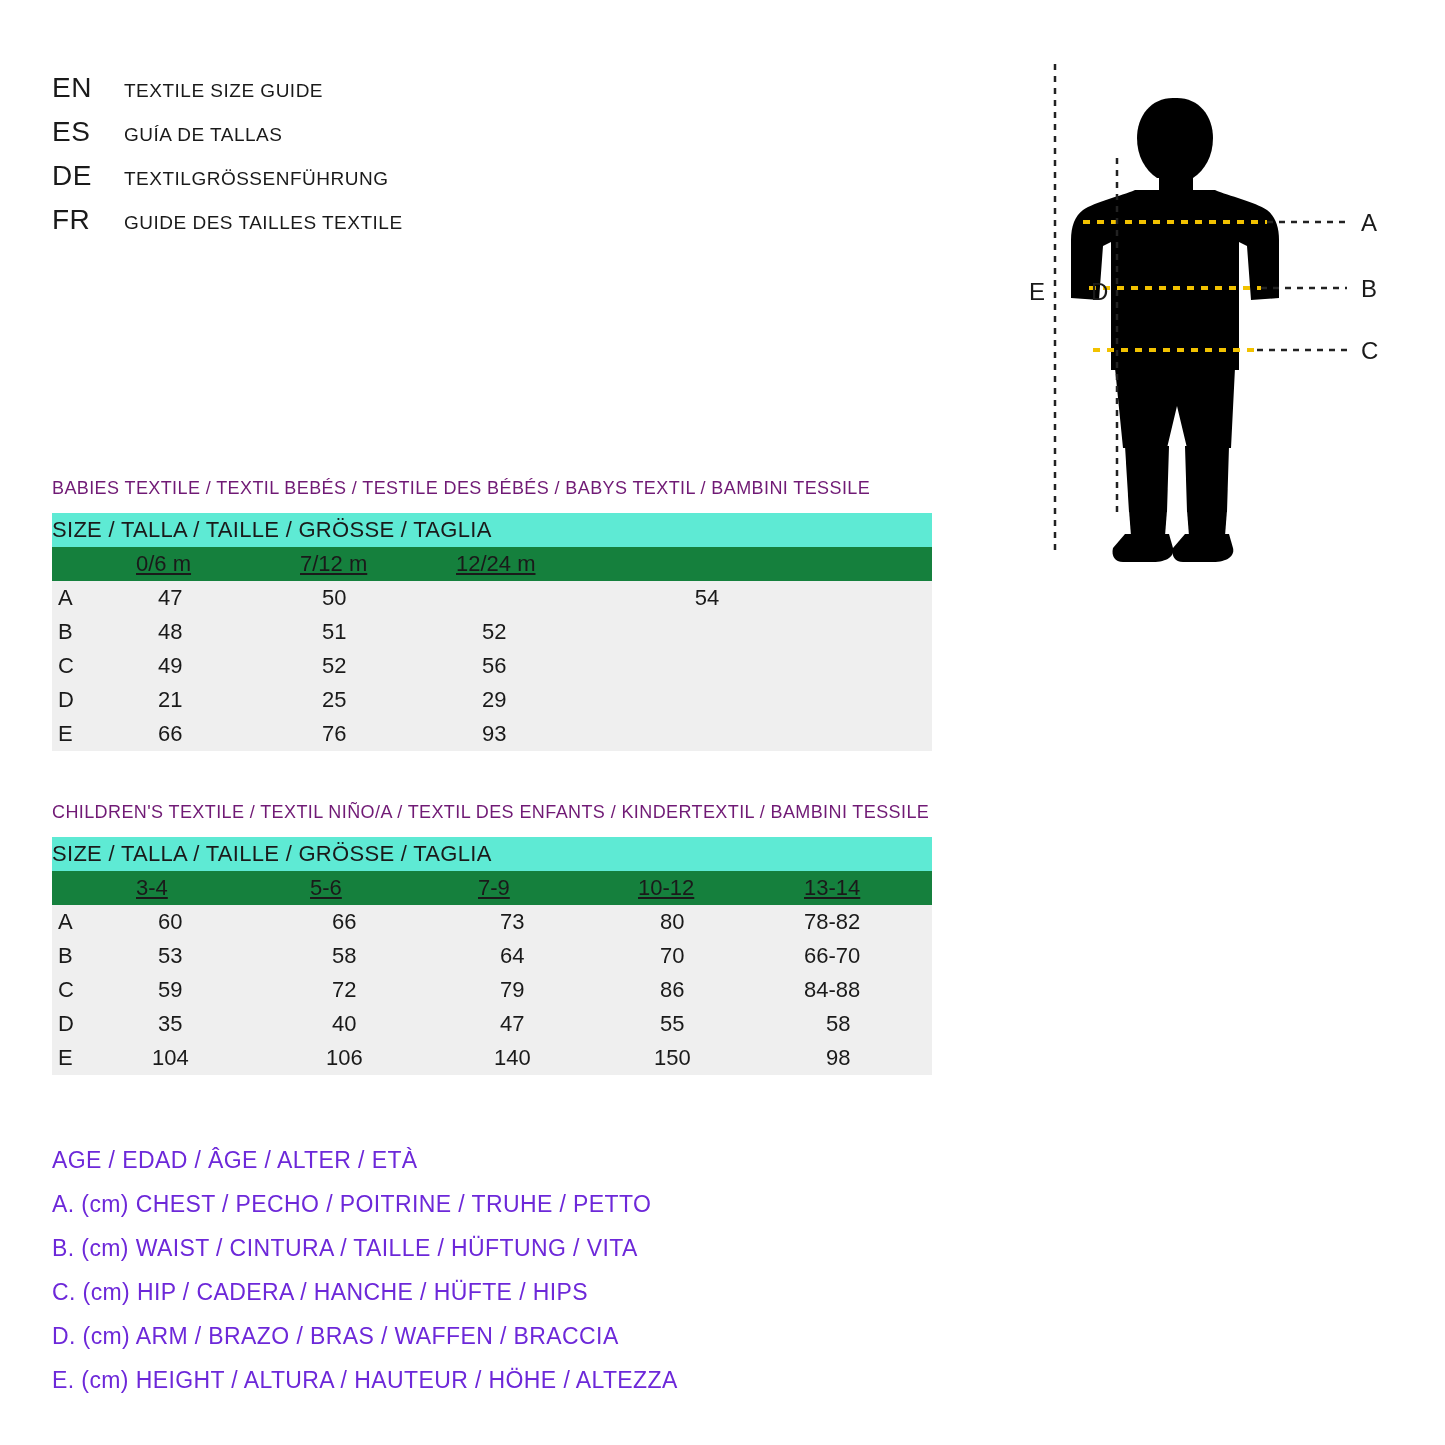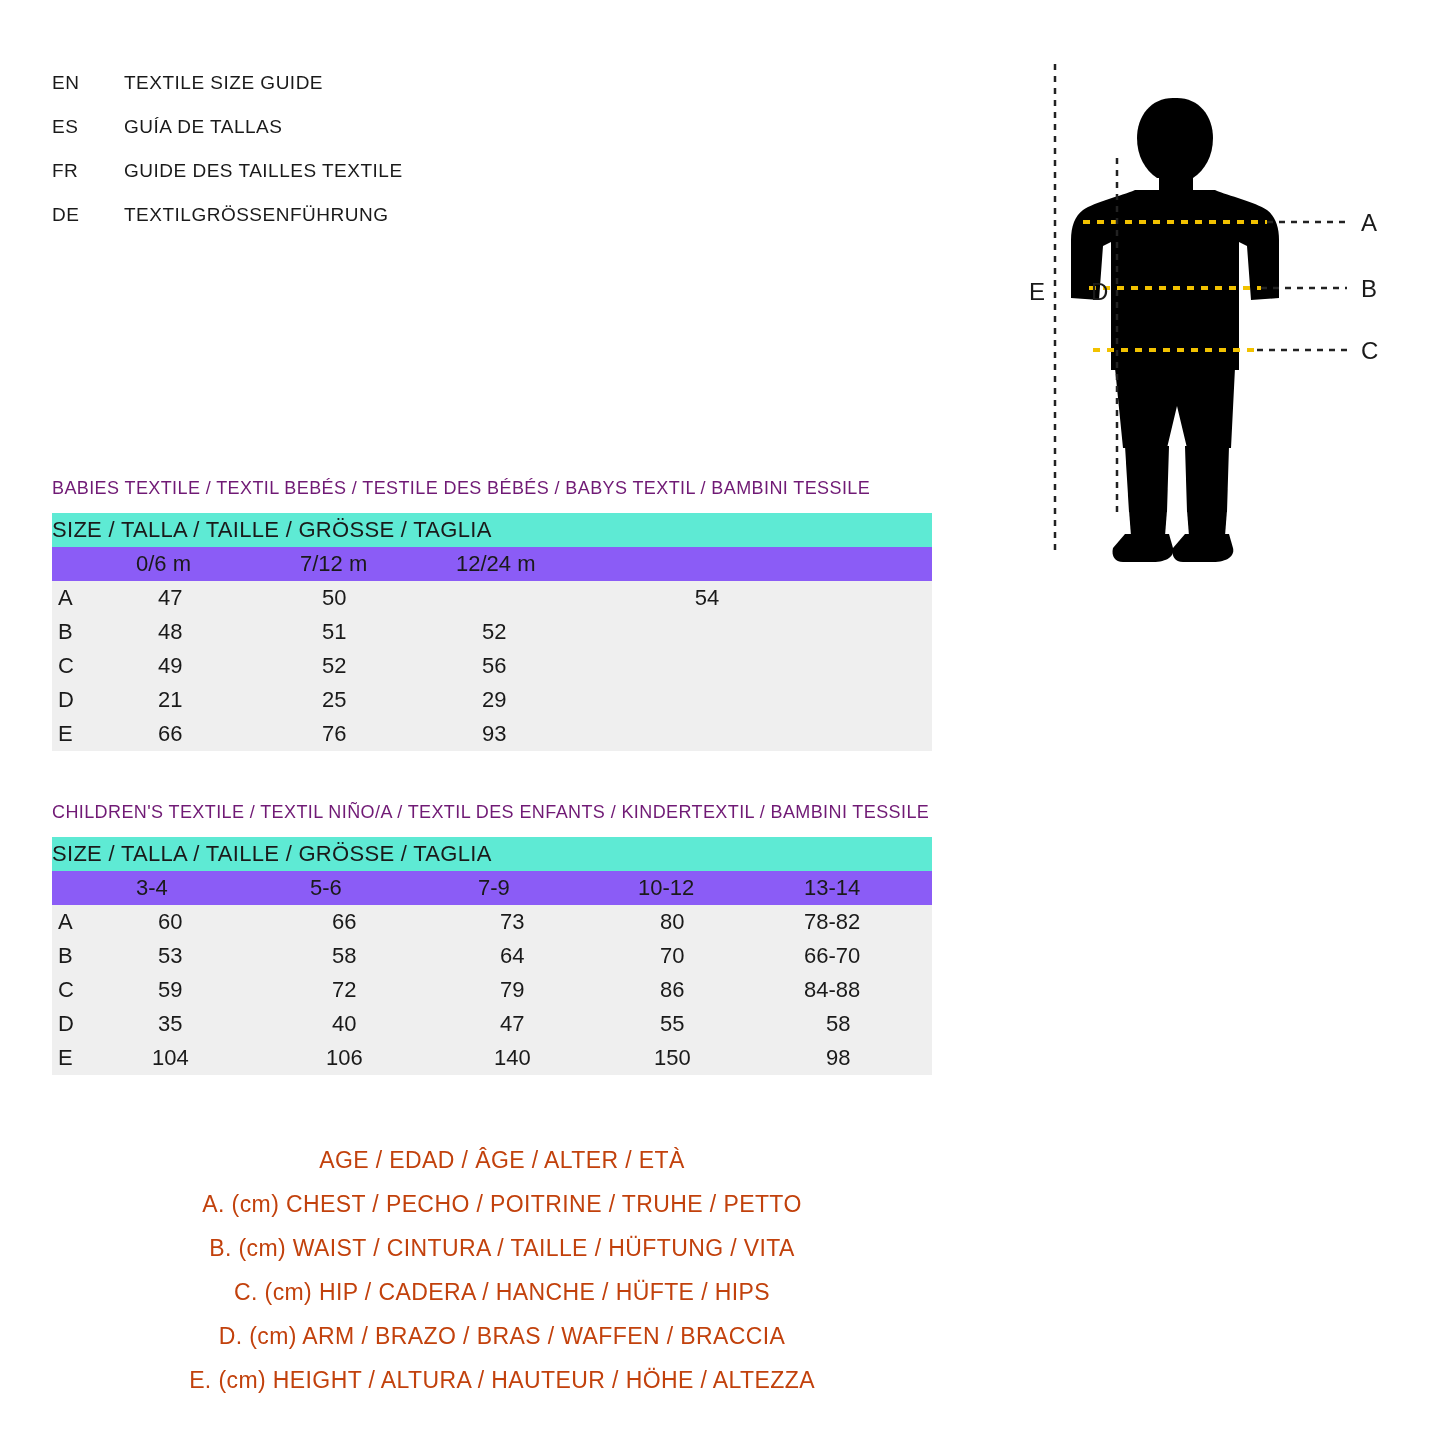--- a/index.html
+++ b/index.html
@@ -23,21 +23,21 @@
     top: 72px;
     width: 700px;
   }
   .lang-row {
     display: flex;
     align-items: baseline;
     height: 44px;
   }
   .lang-code {
     width: 72px;
-    font-size: 19px;
+    font-size: 28px;
     letter-spacing: 0.5px;
     color: #1a1a1a;
   }
   .lang-text {
     font-size: 19px;
     letter-spacing: 0.5px;
     color: #1a1a1a;
   }
 
   
@@ -77,22 +77,23 @@
     color: #1a1a1a;
   }
   .hdr-row td {
     background: #5eead4;
     height: 36px;
     font-size: 22px;
     letter-spacing: 0.3px;
     padding-left: 6px;
   }
   .sub-row td {
-    background: #8b5cf6;
+    background: #15803d;
     height: 36px;
+    text-decoration: underline;
   }
   .data-row td {
     background: #efefef;
   }
   .data-row.alt td {
     background: #efefef;
   }
   .col-label { width: 84px; padding-left: 6px !important; }
   .cell-val { padding-left: 4px; }
 
@@ -114,44 +115,43 @@
   .legend {
     position: absolute;
     left: 52px;
     top: 1138px;
     width: 900px;
   }
   .legend-line {
     font-size: 23px;
     letter-spacing: 0.4px;
     line-height: 44px;
-    color: #c2410c;
+    color: #6d28d9;
     white-space: nowrap;
-    text-align: center;
   }
 </style>
 </head>
 <body>
 
 <div class="lang-block">
   <div class="lang-row">
     <span class="lang-code">EN</span>
     <span class="lang-text">TEXTILE SIZE GUIDE</span>
   </div>
   <div class="lang-row">
     <span class="lang-code">ES</span>
     <span class="lang-text">GUÍA DE TALLAS</span>
   </div>
   <div class="lang-row">
+    <span class="lang-code">DE</span>
+    <span class="lang-text">TEXTILGRÖSSENFÜHRUNG</span>
+  </div>
+  <div class="lang-row">
     <span class="lang-code">FR</span>
     <span class="lang-text">GUIDE DES TAILLES TEXTILE</span>
-  </div>
-  <div class="lang-row">
-    <span class="lang-code">DE</span>
-    <span class="lang-text">TEXTILGRÖSSENFÜHRUNG</span>
   </div>
 </div>
 
 <div class="figure-wrap">
   <svg width="390" height="520" viewBox="0 0 390 520" xmlns="http://www.w3.org/2000/svg">
 
     <g fill="#000000">
 
       <path d="M148 48 C126 48 112 66 112 88 C112 106 120 120 132 128 L168 128 C180 120 188 106 188 88 C188 66 174 48 152 48 Z"></path>
 

